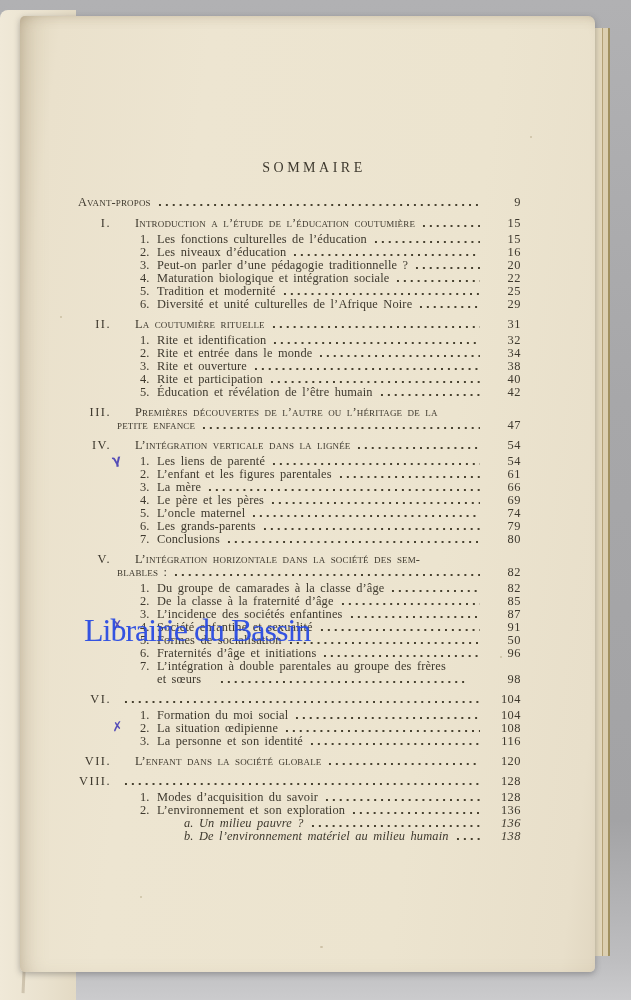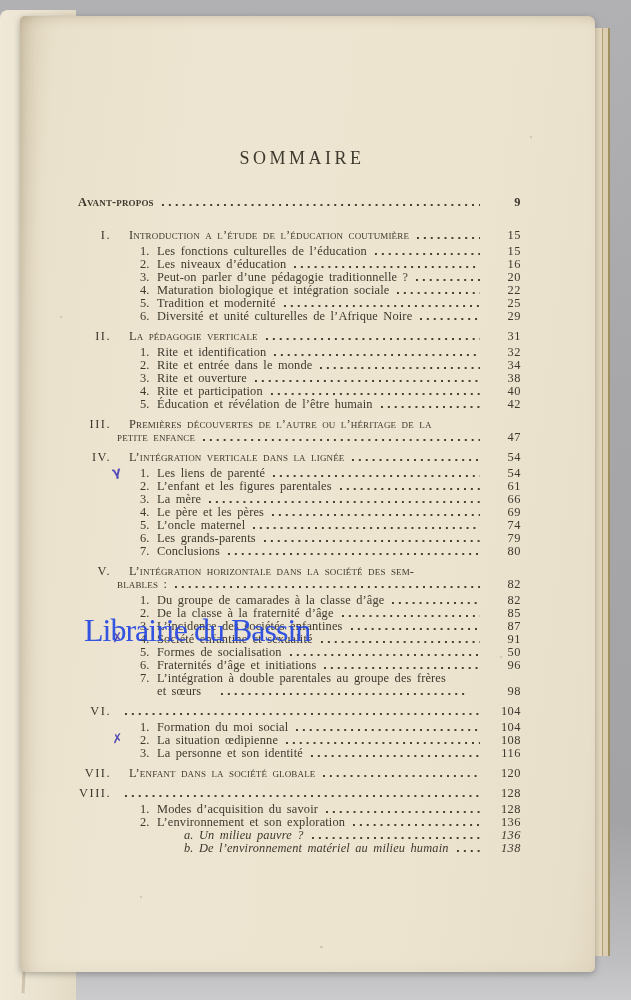--- a/index.html
+++ b/index.html
@@ -23,34 +23,34 @@
   .seam{position:absolute;left:66px;top:14px;width:3px;height:980px;
     background:linear-gradient(180deg,rgba(150,128,90,0) 0%,rgba(150,128,90,.55) 6%,rgba(150,128,90,.45) 88%,rgba(120,100,70,.25) 100%);
     transform:rotate(2.6deg);transform-origin:top left;}
   
   .page{position:absolute;left:20px;top:16px;width:575px;height:956px;
     background:linear-gradient(97deg,#e0d6be 0%,#eae1cc 6%,#ede5d1 28%,#ece4cf 70%,#e8dfca 95%,#e1d7c1 100%);
     border-radius:5px 7px 5px 5px;
     box-shadow:0 2px 6px rgba(50,50,52,.35), inset 16px 0 26px -18px rgba(125,104,72,.5), inset 0 8px 14px -10px rgba(125,104,72,.35);}
   .speck{position:absolute;border-radius:50%;background:#b5a687;opacity:.6;}
 
-  .title{position:absolute;top:128px;left:0;width:556px;margin:4px;
-    text-align:center;font-size:18px;font-weight:normal;
+  .title{position:absolute;top:128px;left:0;width:556px;margin:16px;
+    text-align:center;font-size:14px;font-weight:normal;
     letter-spacing:3.5px;color:#3e392e;}
 
   .toc{position:absolute;left:58px;top:180px;width:443px;color:#3e392e;
     font-size:12.4px;}
   .row{display:flex;align-items:baseline;line-height:13px;position:relative;}
   .row .label{letter-spacing:.15px;word-spacing:2.1px;white-space:nowrap;}
   .sc{font-variant:small-caps;letter-spacing:1.5px;word-spacing:2.6px;}
   .num0{flex:0 0 44px;margin-left:-11px;text-align:right;padding-right:6px;}
   .row.heading{margin-top:7px;}
-  .row.heading .label{margin-left:12px;}
+  .row.heading .label{margin-left:18px;}
   .row.heading-cont{padding-left:39px;}
-  .row.front{margin-bottom:20px;font-weight:bold;}
+  .row.front{margin-bottom:8px;}
   .row.item{padding-left:62px;}
   .row.first{margin-top:3px;}
   .numi{flex:0 0 17px;}
   .row.item-cont{padding-left:79px;gap:12px;}
   .row.subitem{padding-left:106px;font-style:italic;}
   .row.subitem .numi{flex:0 0 15px;}
   .leader{flex:1 1 auto;align-self:flex-end;height:4px;margin:0 5px 2px 6px;
     background-image:radial-gradient(circle at 3px 2px,#47412f 1.05px,rgba(0,0,0,0) 1.45px);
     background-size:6.9px 4px;background-repeat:repeat-x;background-position:left bottom;}
   .pnum{flex:0 0 36px;text-align:right;letter-spacing:.5px;}
@@ -114,21 +114,21 @@
           <span class="pnum">25</span>
         </div>
         <div class="row item">
           <span class="numi">6.</span>
           <span class="label">Diversité et unité culturelles de l’Afrique Noire</span>
           <span class="leader"></span>
           <span class="pnum">29</span>
         </div>
         <div class="row heading">
           <span class="num0 sc">II.</span>
-          <span class="label sc">La pédagogie verticale</span>
+          <span class="label sc">La coutumière rituelle</span>
           <span class="leader"></span>
           <span class="pnum">31</span>
         </div>
         <div class="row item first">
           <span class="numi">1.</span>
           <span class="label">Rite et identification</span>
           <span class="leader"></span>
           <span class="pnum">32</span>
         </div>
         <div class="row item">

